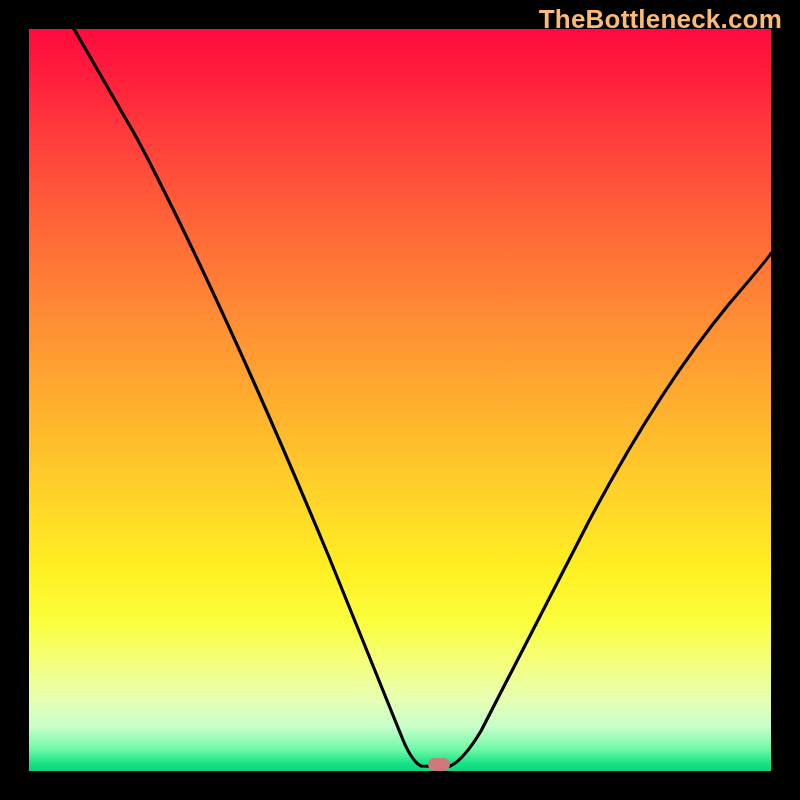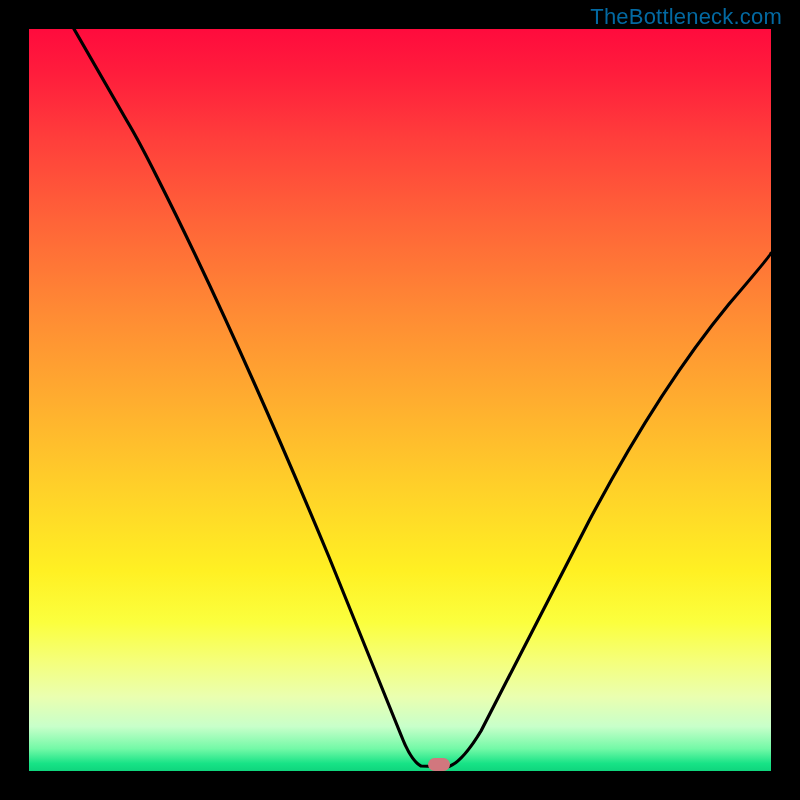--- a/index.html
+++ b/index.html
@@ -40,23 +40,23 @@
       #c8ffca 94%,
       #73f9a7 97%,
       #17e386 99%,
       #0fd57d 100%
     );
   }
   .watermark {
     position: absolute;
     top: 4px;
     right: 18px;
-    color: #0369a1;
-    font-size: 22px;
-    font-weight: 400;
+    color: #fdba74;
+    font-size: 26px;
+    font-weight: 700;
     letter-spacing: 0.2px;
     user-select: none;
   }
   svg.curve {
     position: absolute;
     left: 0; top: 0;
     width: 742px;
     height: 742px;
   }
   .flat-marker {

